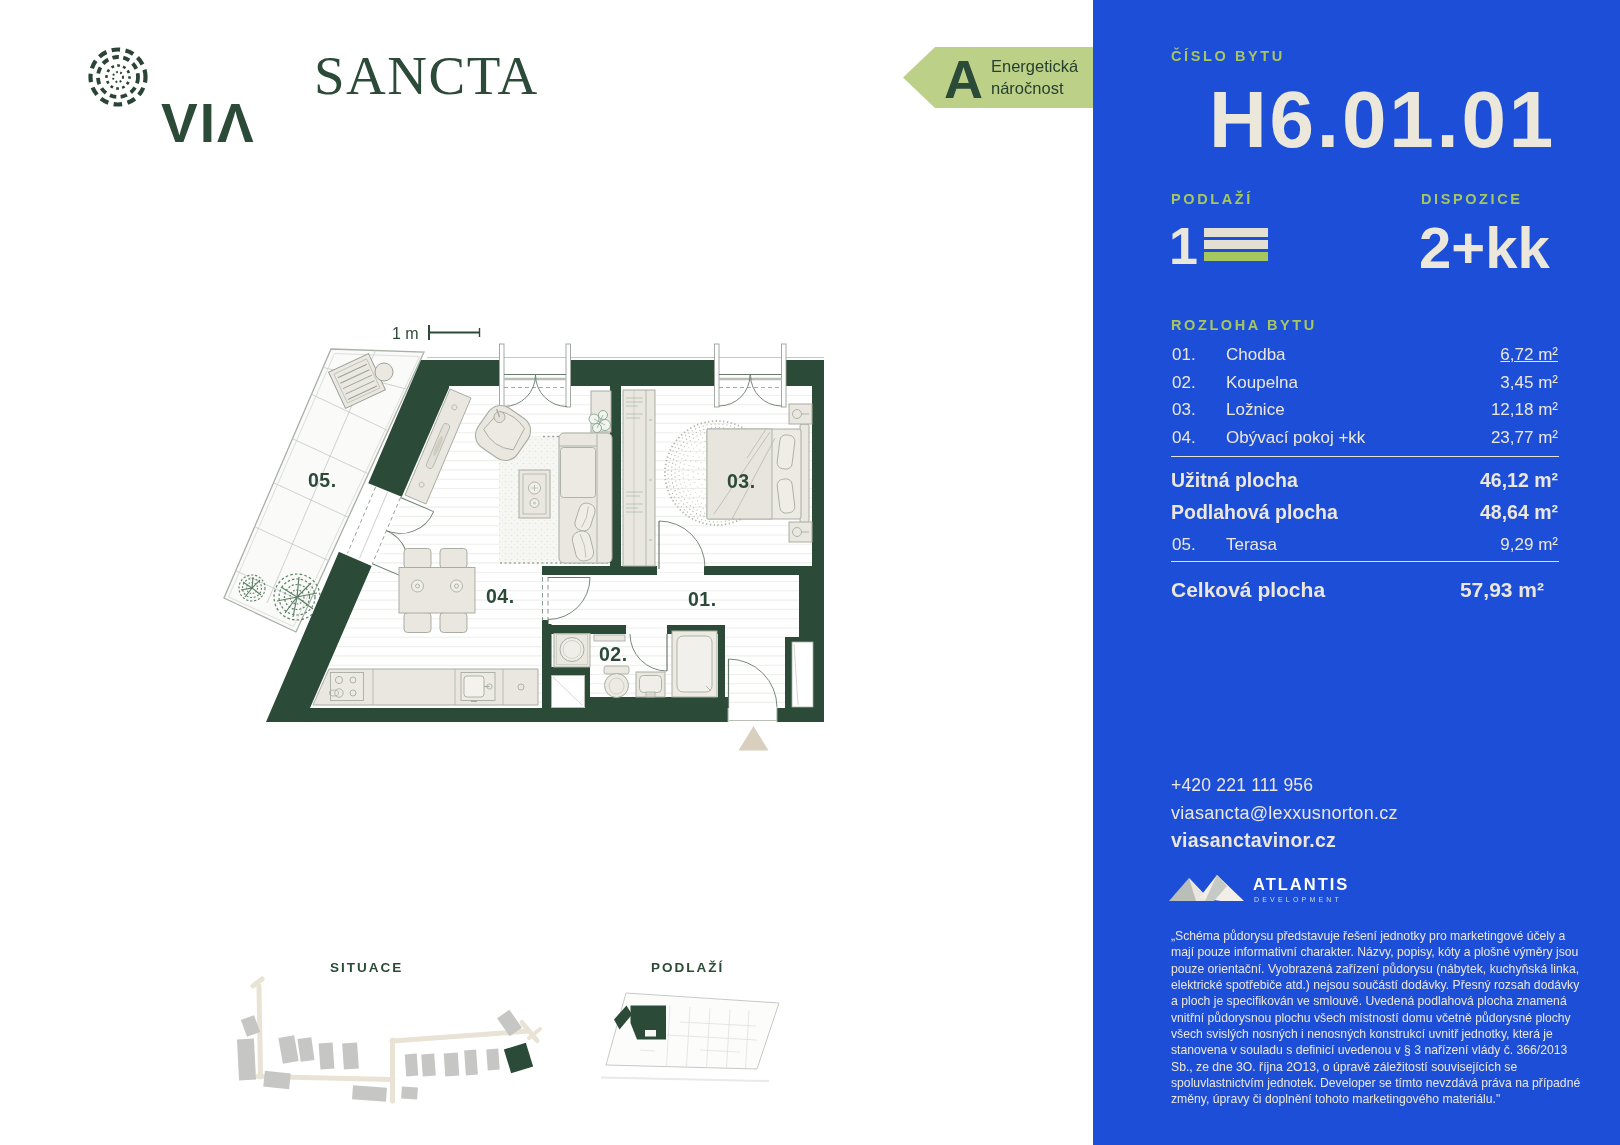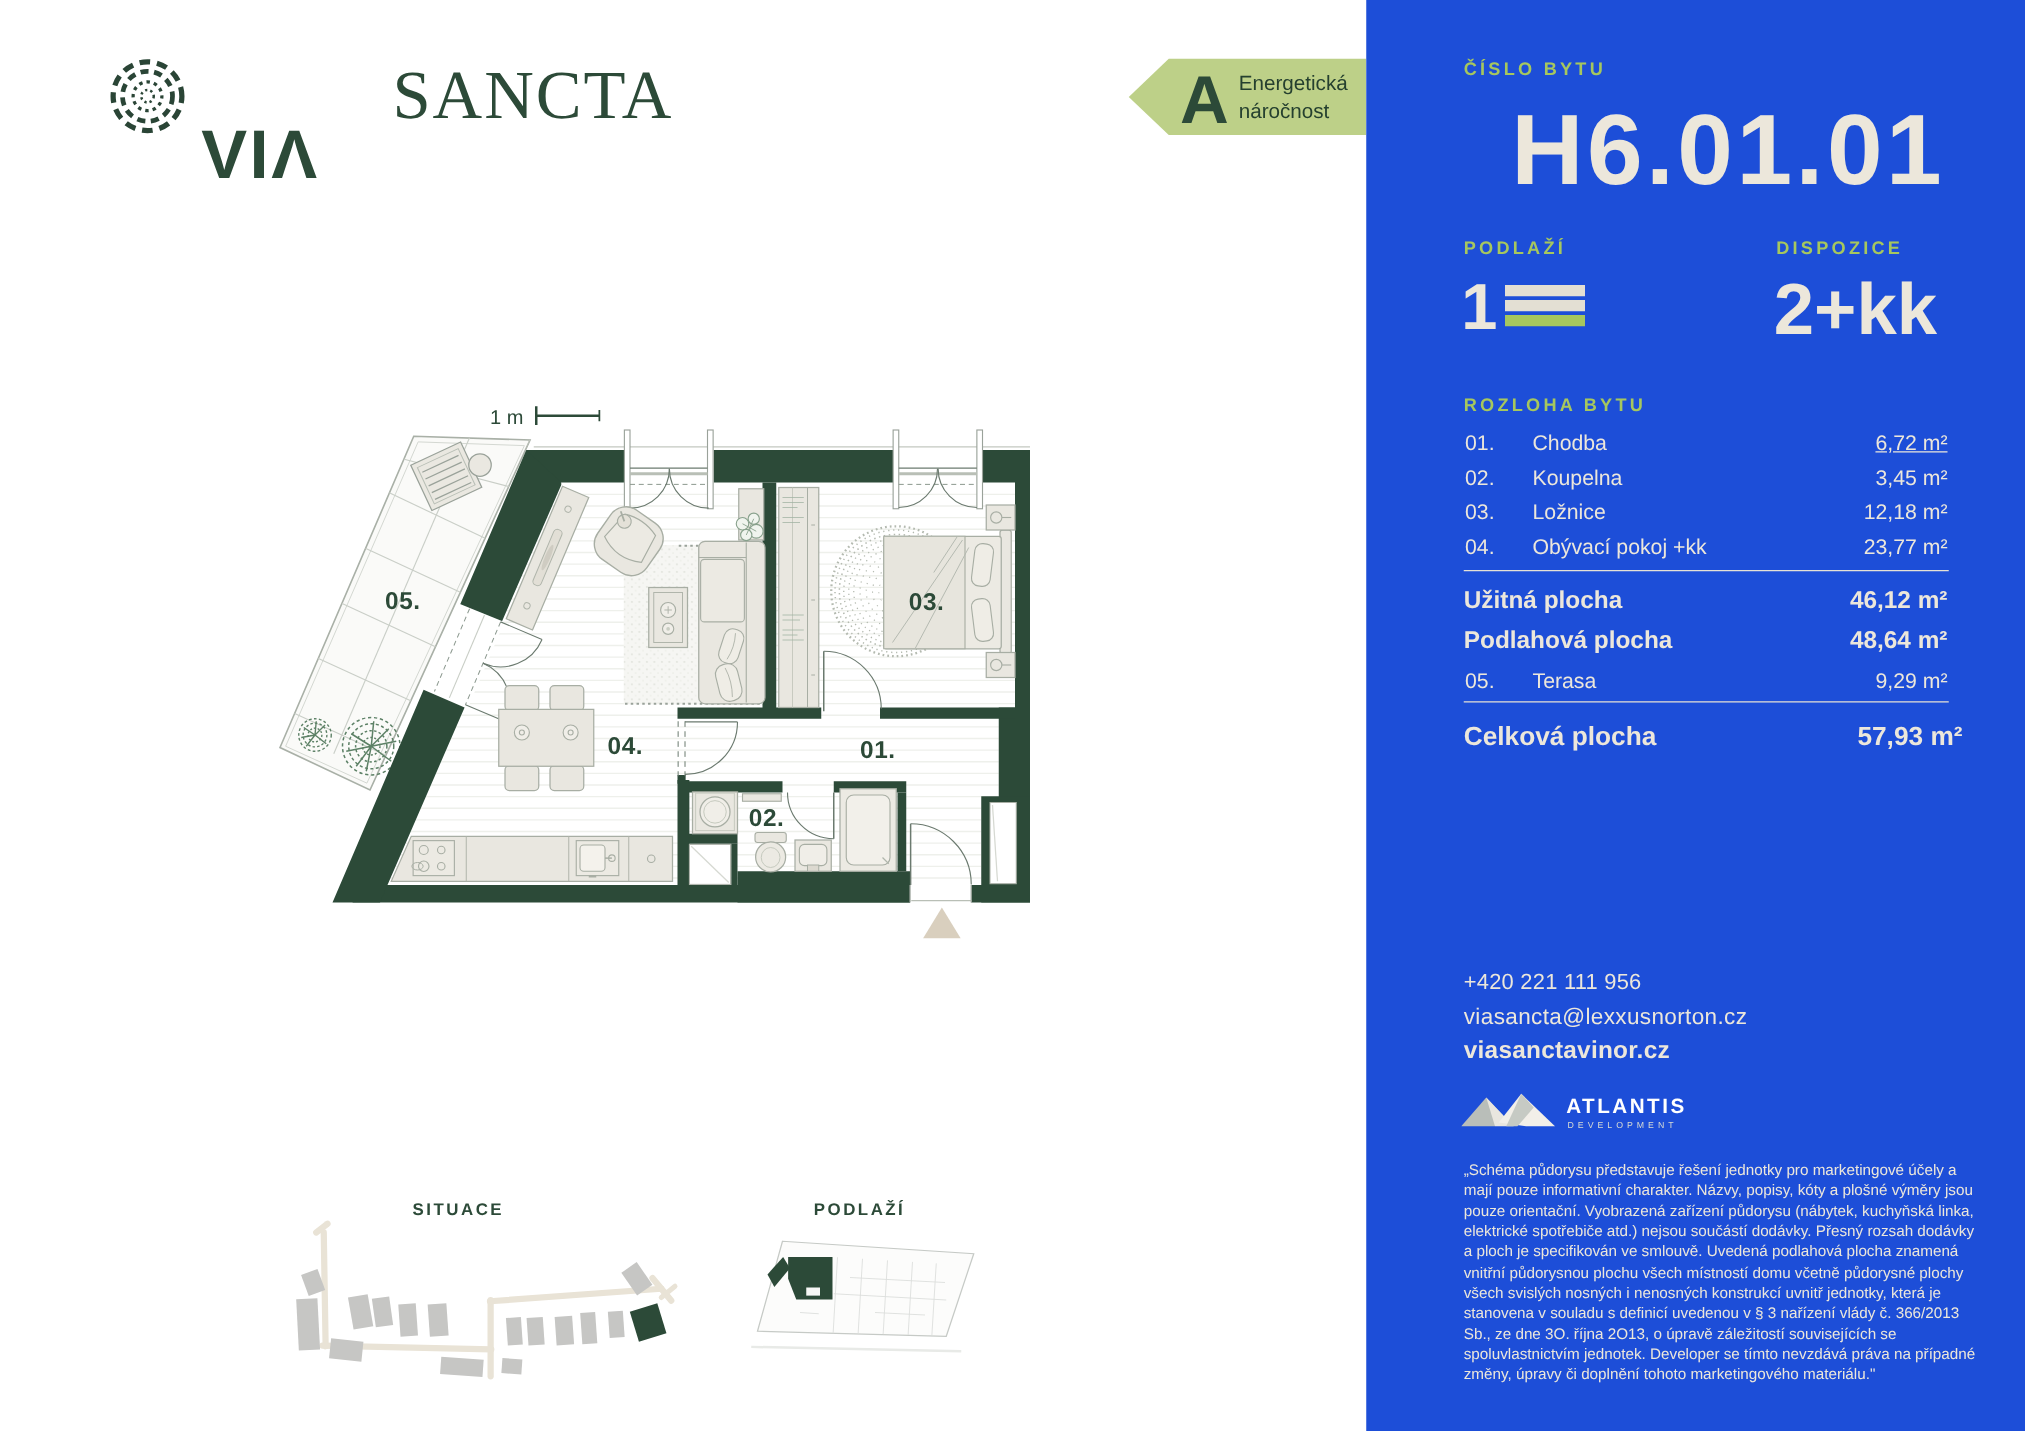--- a/index.html
+++ b/index.html
@@ -95,21 +95,21 @@
   <div class="abs crm" style="left:0;top:535px;width:527px;font-size:17px;">
       <span style="position:absolute;left:79px;">05.</span>
       <span style="position:absolute;left:133px;">Terasa</span>
       <span style="position:absolute;right:62px;">9,29 m²</span>
     </div>
 
   <div class="abs" style="left:78px;top:561px;width:388px;height:1px;background:#e6e1d5;"></div>
 
   <div class="abs crm" style="left:0;top:578px;width:527px;font-size:21px;font-weight:bold;">
       <span style="position:absolute;left:78px;">Celková plocha</span>
-      <span style="position:absolute;right:50px;margin-left:20px;">57,93 m²</span>
+      <span style="position:absolute;right:76px;margin-left:20px;">57,93 m²</span>
     </div>
 
   <div class="abs crm" style="left:78px;top:775px;font-size:17.5px;letter-spacing:0.2px;">+420 221 111 956</div>
 
   <div class="abs crm" style="left:78px;top:803px;font-size:18px;letter-spacing:0.3px;">viasancta@lexxusnorton.cz</div>
 
   <div class="abs crm" style="left:78px;top:829px;font-size:19.5px;font-weight:bold;letter-spacing:0.2px;">viasanctavinor.cz</div>
 
   <div class="abs" style="left:76px;top:870px;width:290px;height:36px;">
     <svg width="290" height="36" viewBox="0 0 290 36">

